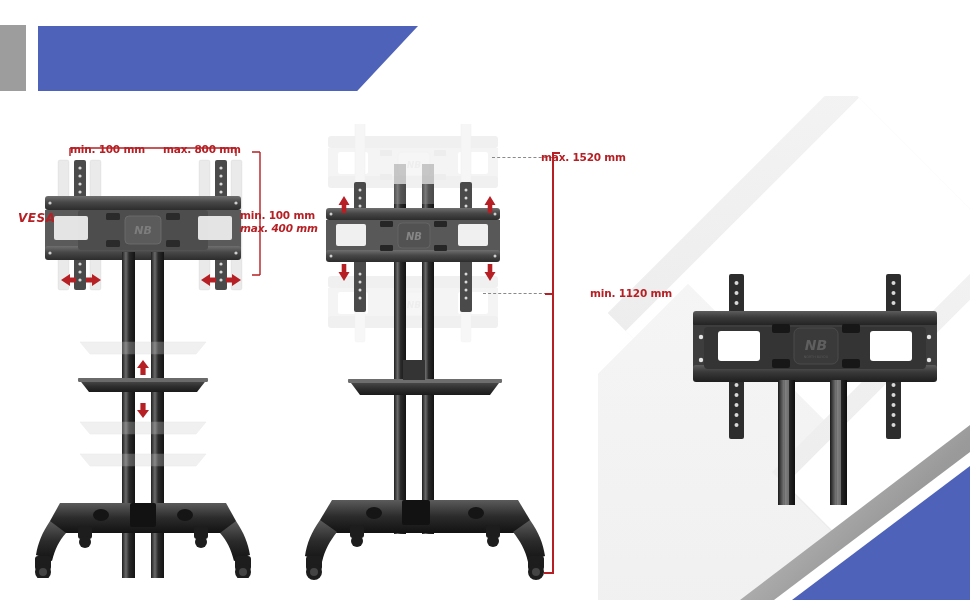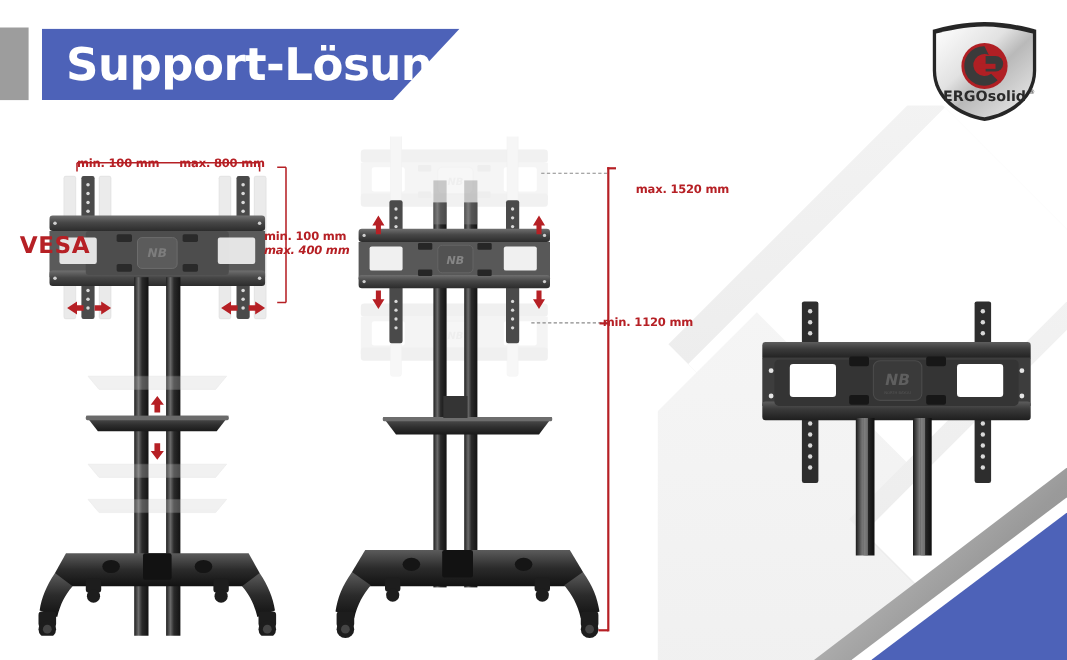--- a/index.html
+++ b/index.html
@@ -56,55 +56,34 @@
     background:#4d62b8;
     clip-path:polygon(100% 0, 100% 100%, 0 100%);
   }
 
   
   .dimtxt{
     position:absolute;color:#b62025;font-size:10.5px;font-weight:bold;
     white-space:nowrap;font-family:"DejaVu Sans", sans-serif;letter-spacing:-0.2px;
   }
   .vesa-lbl{
-    position:absolute;color:#b62025;font-size:21px;font-weight:bold;
-    letter-spacing:0.5px;font-family:"DejaVu Sans", sans-serif;
+    position:absolute;color:#b62025;font-size:12px;font-weight:bold;
+    letter-spacing:0.5px;font-family:"DejaVu Sans", sans-serif;font-style:italic;
   }
   .rline{position:absolute;background:#b62025;}
   .dash-h{position:absolute;height:0;border-top:1px dashed #8a8a8a;}
 </style>
 </head>
 <body>
 
 <div id="stage">
 
   <div class="hdr-gray"></div>
   <div class="hdr-band"></div>
-  <div class="hdr-title">Support-Lösung</div>
-
-  <div class="logo">
-    <svg width="104" height="94" viewBox="0 0 104 94">
-      <defs>
-        <linearGradient id="shg" x1="0" y1="0" x2="1" y2="1">
-          <stop offset="0%" stop-color="#ffffff"></stop>
-          <stop offset="38%" stop-color="#e2e2e2"></stop>
-          <stop offset="55%" stop-color="#b9b9b9"></stop>
-          <stop offset="100%" stop-color="#efefef"></stop>
-        </linearGradient>
-      </defs>
-      <path d="M52 2 C70 2 88 6 99 9 L99 46 C99 72 76 88 52 92 C28 88 5 72 5 46 L5 9 C16 6 34 2 52 2 Z" fill="#262626"></path>
-      <path d="M52 6 C69 6 86 10 96 12.5 L96 46 C96 70 74 85 52 88.6 C30 85 8 70 8 46 L8 12.5 C18 10 35 6 52 6 Z" fill="url(#shg)"></path>
-      <circle cx="52" cy="42" r="21" fill="#b01f24"></circle>
-      <path d="M52 24 a18 18 0 1 0 12 31 l-6 -6 a10 10 0 1 1 -2 -17 z" fill="#3a3a3a"></path>
-      <path d="M53 33 h9 a7 7 0 0 1 0 14 h-9 z" fill="#3a3a3a"></path>
-      <rect x="47" y="40" width="15" height="4.6" fill="#b01f24"></rect>
-      <text x="52" y="74" text-anchor="middle" font-family="DejaVu Sans, sans-serif" font-size="13" font-weight="bold" fill="#2b2b2b">ERGOsolid</text>
-      <text x="92" y="67" font-family="DejaVu Sans, sans-serif" font-size="6" fill="#2b2b2b">®</text>
-    </svg>
-  </div>
+
 
   <div class="bg-deco">
     <div class="diamond d1"></div>
     <div class="diamond d2"></div>
     <div class="diamond d4"></div>
     <div class="diamond d3"></div>
     <div class="diamond d5"></div>
   </div>
   <div class="corner-gray"></div>
   <div class="corner-white"></div>
@@ -373,22 +352,22 @@
         <circle cx="236" cy="448" r="4"></circle>
       </g>
   </svg>
 
   <div class="dash-h" style="left:492px;top:157px;width:60px;"></div>
   <div class="dash-h" style="left:483px;top:293px;width:69px;"></div>
   <div class="rline" style="left:552px;top:152px;width:1.6px;height:422px;"></div>
   <div class="rline" style="left:552px;top:152px;width:8px;height:1.6px;"></div>
   <div class="rline" style="left:545px;top:293px;width:9px;height:1.6px;"></div>
   <div class="rline" style="left:544px;top:572px;width:9px;height:1.6px;"></div>
-  <div class="dimtxt" style="left:578px;top:151px;margin-top:15px;">max. 1520 mm</div>
-  <div class="dimtxt" style="left:548px;top:287px;text-align:right;">min.  1120 mm</div>
+  <div class="dimtxt" style="left:541px;top:151px;">max. 1520 mm</div>
+  <div class="dimtxt" style="left:590px;top:287px;text-align:right;">min.  1120 mm</div>
 
   <svg style="position:absolute;left:690px;top:265px;" width="250" height="290" viewBox="0 0 250 290">
     <defs>
       <linearGradient id="pbar" x1="0" y1="0" x2="0" y2="1">
         <stop offset="0%" stop-color="#5d5d5d"></stop>
           <stop offset="40%" stop-color="#3a3a3a"></stop>
         <stop offset="100%" stop-color="#1e1e1e"></stop>
       </linearGradient>
       <linearGradient id="ppole" x1="0" y1="0" x2="1" y2="0">
         <stop offset="0%" stop-color="#1a1a1a"></stop>

